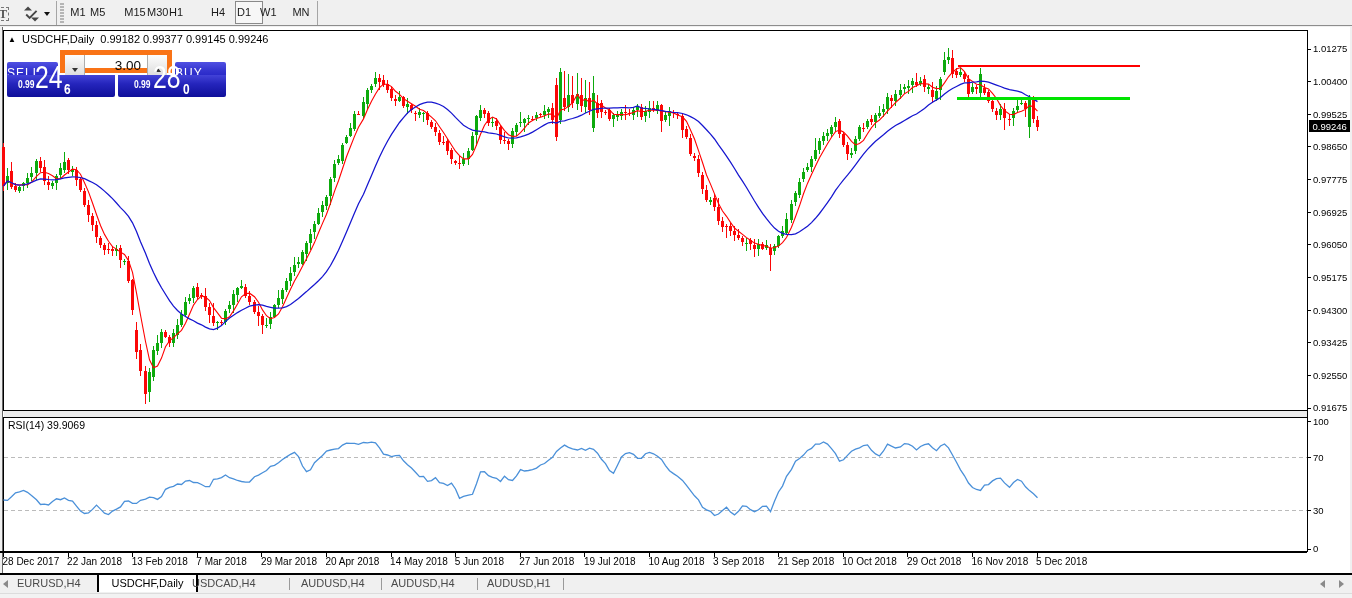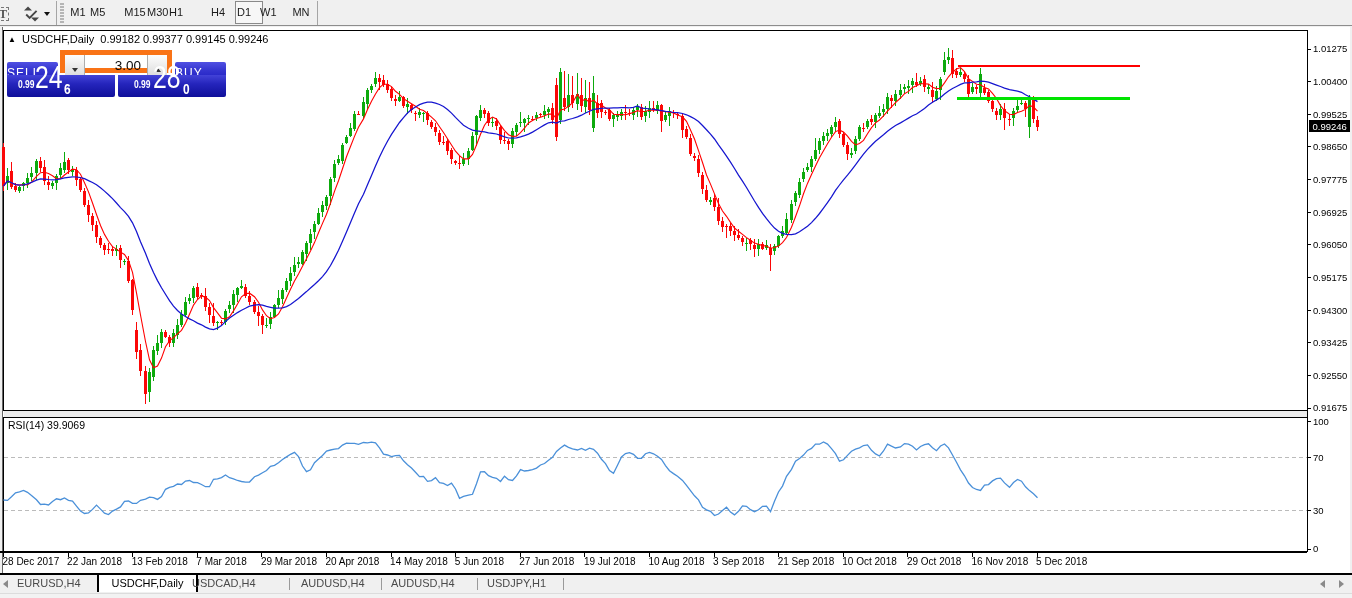--- a/index.html
+++ b/index.html
@@ -190,18 +190,18 @@
 <div id="tabbar">
  <span class="arr lft abs" style="left:3px;top:5px"></span>
  <div class="tab" style="left:17px">EURUSD,H4</div>
  <div id="seltab">USDCHF,Daily</div>
  <div class="tab" style="left:192px">USDCAD,H4</div>
  <div class="tsep" style="left:289px"></div>
  <div class="tab" style="left:301px">AUDUSD,H4</div>
  <div class="tsep" style="left:381px"></div>
  <div class="tab" style="left:391px">AUDUSD,H4</div>
  <div class="tsep" style="left:477px"></div>
- <div class="tab" style="left:487px">USDJPY,H1</div>
+ <div class="tab" style="left:487px">AUDUSD,H1</div>
  <div class="tsep" style="left:563px"></div>
  <span class="arr lft abs" style="left:1320px;top:5px"></span>
  <span class="arr rgt abs" style="left:1339px;top:5px"></span>
 </div>
 <div id="tabstrip2"></div>
 
 </body></html>

